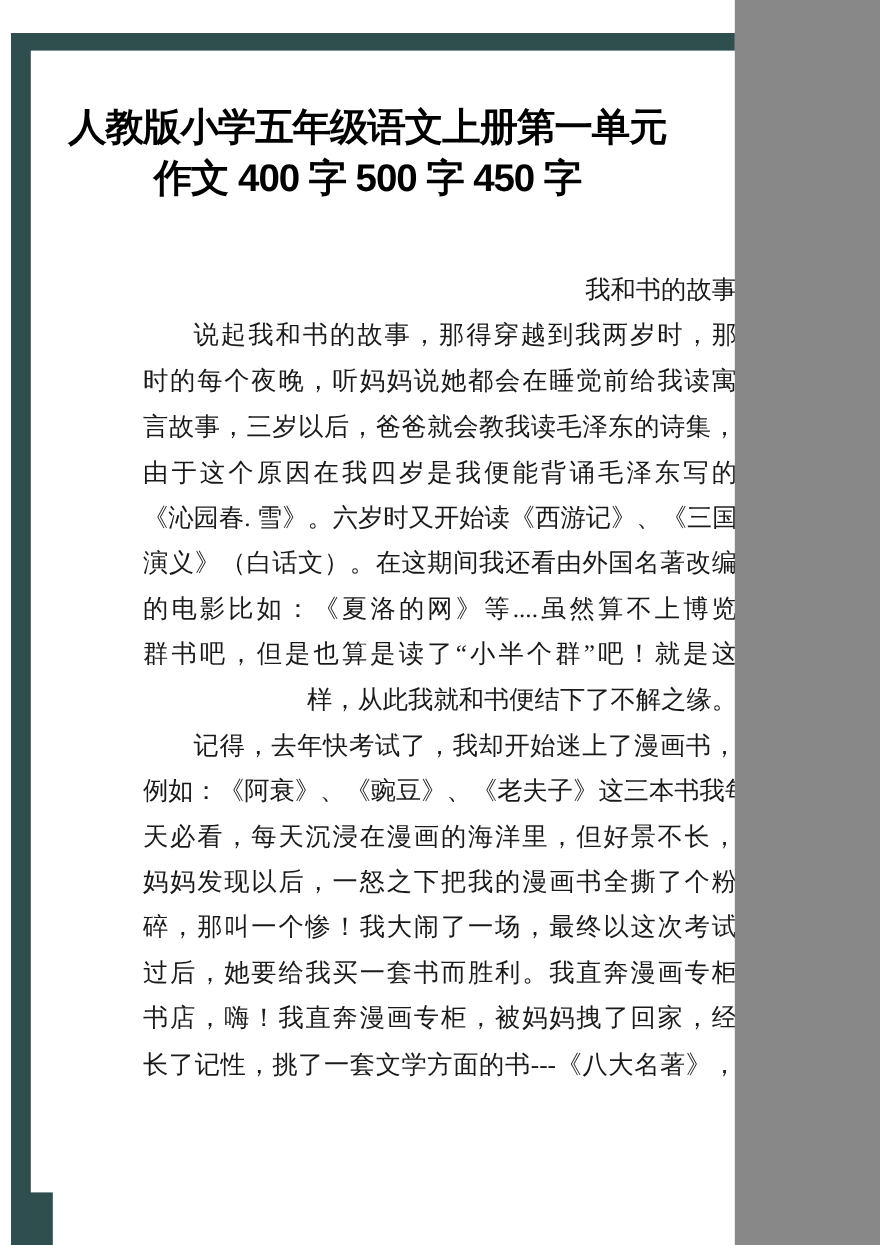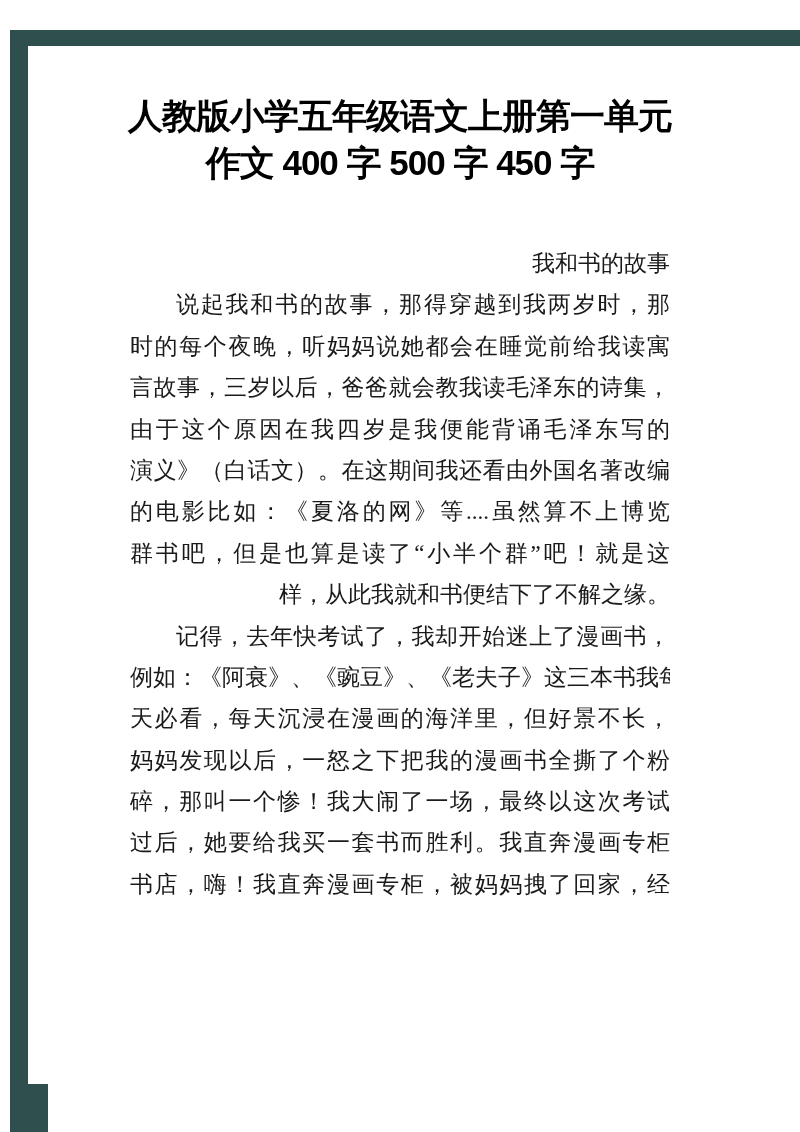--- a/index.html
+++ b/index.html
@@ -4,21 +4,21 @@
 <style>
   :root{
     --page-background:#ffffff;
     --border-accent:#2f4f4f;
     --title-text:#000000;
     --body-text:#1a1a1a;
   }
   html,body{margin:0;padding:0;background:#888;}
   .page{
     position:relative;
-    width:800px;height:1132px;
+    width:668px;height:1132px;
     margin:0;
     background:var(--page-background);
     overflow:hidden;
     font-family:"Liberation Serif", serif;
   }
   
   .border-top{
     position:absolute;left:10px;top:30px;
     width:790px;height:16px;
     background:var(--border-accent);
@@ -81,26 +81,28 @@
     <span class="title-line">人教版小学五年级语文上册第一单元</span>
     <span class="title-line">作文 400 字 500 字 450 字</span>
   </h1>
 
   <div class="doc-body" id="doc-body">
       <div class="line indent">我和书的故事</div>
       <div class="line indent justify">说起我和书的故事，那得穿越到我两岁时，那</div>
       <div class="line justify">时的每个夜晚，听妈妈说她都会在睡觉前给我读寓</div>
       <div class="line justify">言故事，三岁以后，爸爸就会教我读毛泽东的诗集，</div>
       <div class="line justify">由于这个原因在我四岁是我便能背诵毛泽东写的</div>
+      <div class="line justify">《沁园春. 雪》。六岁时又开始读《西游记》、《三国</div>
       <div class="line justify">演义》（白话文）。在这期间我还看由外国名著改编</div>
       <div class="line justify">的电影比如：《夏洛的网》等....虽然算不上博览</div>
       <div class="line justify">群书吧，但是也算是读了“小半个群”吧！就是这</div>
       <div class="line">样，从此我就和书便结下了不解之缘。</div>
       <div class="line indent justify">记得，去年快考试了，我却开始迷上了漫画书，</div>
       <div class="line justify">例如：《阿衰》、《豌豆》、《老夫子》这三本书我每</div>
       <div class="line justify">天必看，每天沉浸在漫画的海洋里，但好景不长，</div>
       <div class="line justify">妈妈发现以后，一怒之下把我的漫画书全撕了个粉</div>
       <div class="line justify">碎，那叫一个惨！我大闹了一场，最终以这次考试</div>
       <div class="line justify">过后，她要给我买一套书而胜利。我直奔漫画专柜</div>
       <div class="line justify">书店，嗨！我直奔漫画专柜，被妈妈拽了回家，经</div>
+      <div class="line justify">长了记性，挑了一套文学方面的书---《八大名著》，</div>
     </div>
 
 </div>
 
 </body></html>

